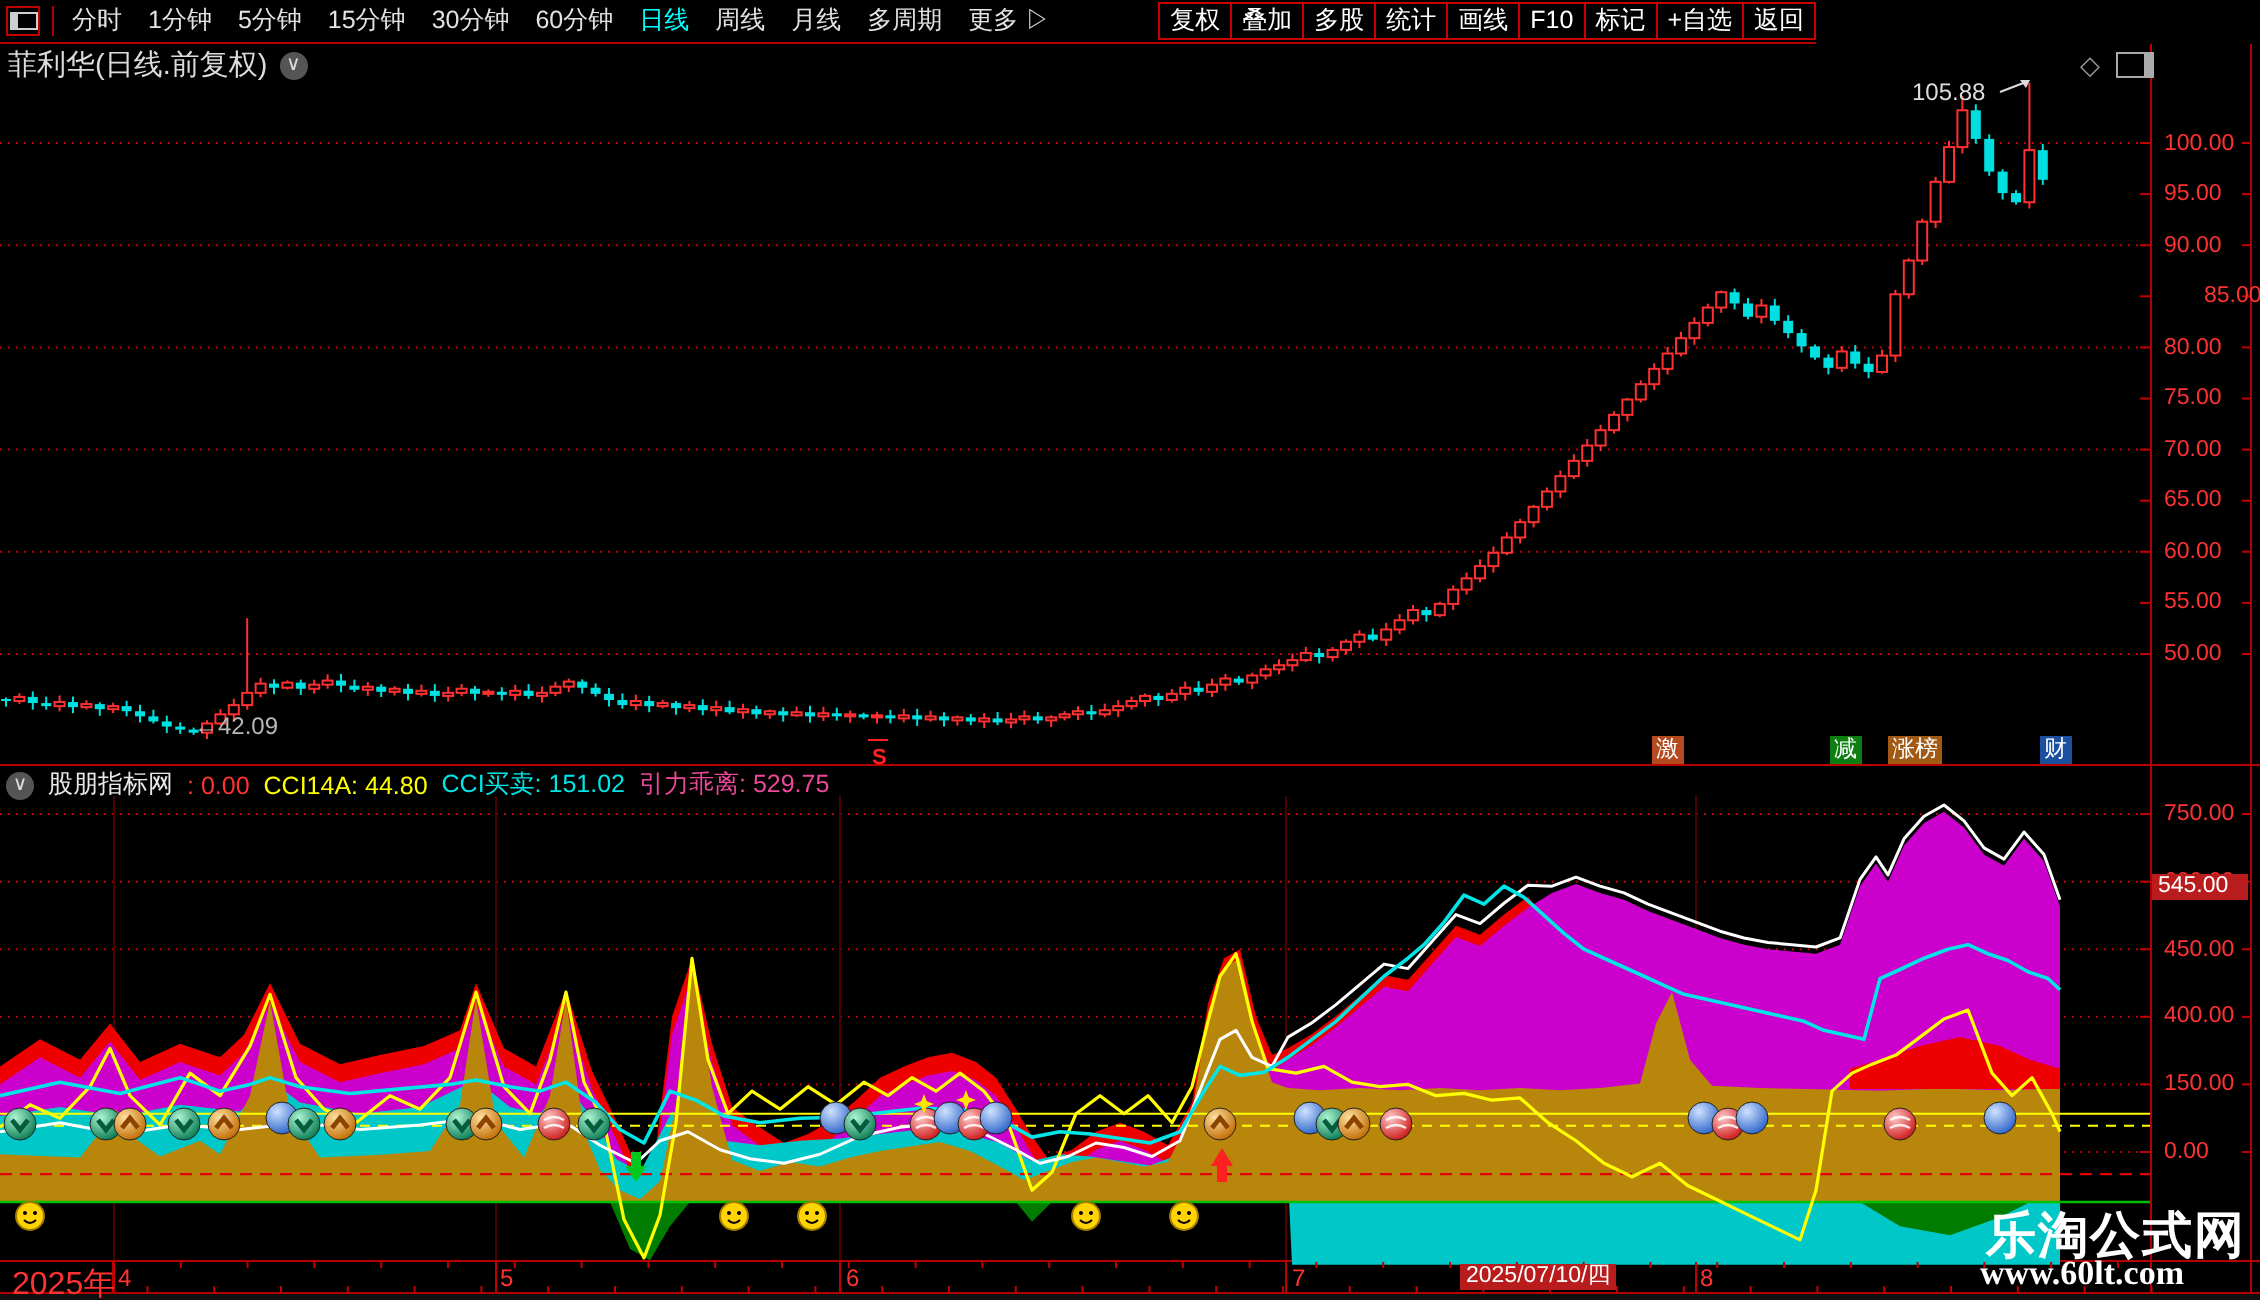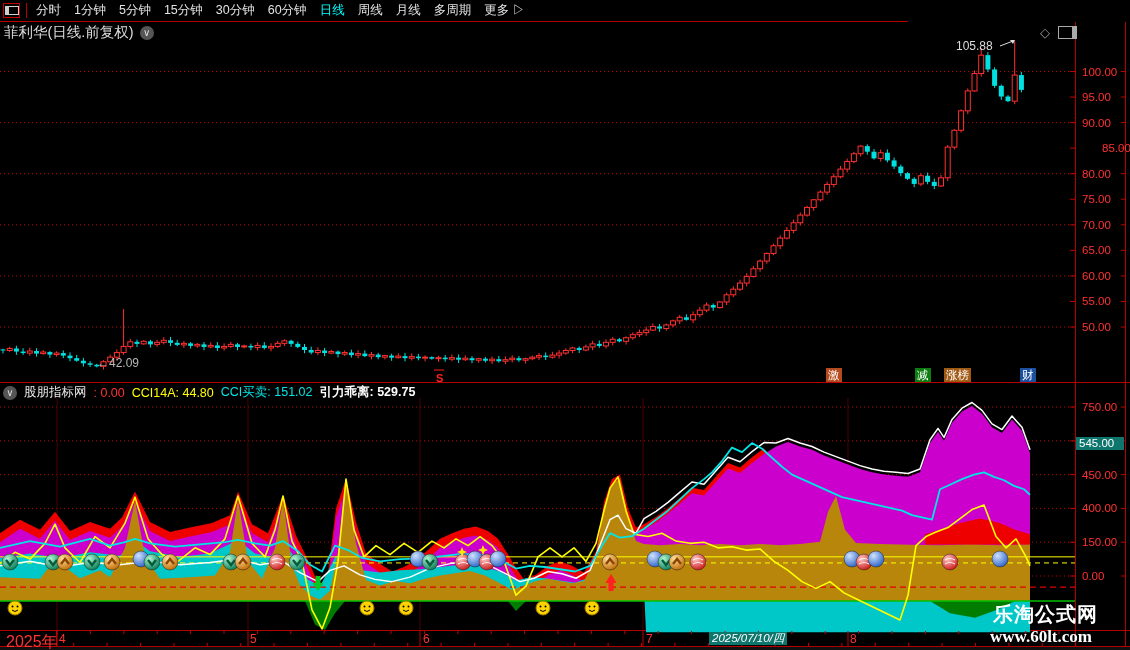--- a/index.html
+++ b/index.html
@@ -18,31 +18,31 @@
   
   .title-row{position:absolute;top:23px;left:4px;display:flex;align-items:center;gap:6px;z-index:30;}
   .title-text{color:#dcdcdc;font-size:14.5px;}
   .circle-chevron{width:14px;height:14px;border-radius:50%;background:#555;color:#ddd;font-size:10px;line-height:14px;text-align:center;}
   
   .ind-header{position:absolute;top:384px;left:3px;display:flex;align-items:center;gap:7px;font-size:12.5px;z-index:30;}
   .ih-name{color:#e8e8e8;}
   .ih-red{color:#ff3232;}
   .ih-yellow{color:#ffff00;}
   .ih-cyan{color:#00e5e5;}
-  .ih-white{color:#ffffff;font-weight:bold;}
+  .ih-white{color:#ec4899;}
   
   .tag{position:absolute;top:368px;height:14px;color:#fff;font-size:11.5px;line-height:14px;padding:0 2px;z-index:25;}
   
   .ticklabel{position:absolute;color:#ff3232;font-size:11.5px;z-index:20;white-space:nowrap;}
-  .badge{position:absolute;background:#0f766e;color:#fff;font-size:11.5px;z-index:26;padding:0 3px;white-space:nowrap;}
+  .badge{position:absolute;background:#b91c1c;color:#fff;font-size:11.5px;z-index:26;padding:0 3px;white-space:nowrap;}
   
   .year-label{position:absolute;top:632px;left:6px;color:#ff3232;font-size:16px;z-index:22;}
   .month-label{position:absolute;top:632px;color:#ff3232;font-size:12px;z-index:22;}
   
-  .wm1{position:absolute;left:993px;top:601px;color:#fff;font-family:"Liberation Serif",serif;font-weight:bold;font-size:20px;letter-spacing:1px;z-index:40;}
+  .wm1{position:absolute;left:993px;top:601px;color:#fff;font-family:"Liberation Serif",serif;font-weight:bold;font-size:25px;letter-spacing:1px;z-index:40;}
   .wm2{position:absolute;left:990px;top:627px;color:#fff;font-family:"Liberation Serif",serif;font-weight:bold;font-size:17px;z-index:40;}
   .corner-icons{position:absolute;top:25px;left:1040px;display:flex;gap:8px;align-items:center;color:#999;z-index:25;}
   .diamond{font-size:13px;color:#999;}
   .panel-icon{width:13px;height:11px;border:1px solid #aaa;border-right-width:5px;border-right-color:#aaa;}
   .bottom-sliver{position:absolute;left:0;top:647px;width:1130px;height:3px;background:#101010;z-index:5;}
   svg{position:absolute;top:0;left:0;z-index:10;}
 </style>
 </head>
 <body>
 
@@ -619,20 +619,31 @@
     <span class="menu-item">1分钟</span>
     <span class="menu-item">5分钟</span>
     <span class="menu-item">15分钟</span>
     <span class="menu-item">30分钟</span>
     <span class="menu-item">60分钟</span>
     <span class="menu-item active">日线</span>
     <span class="menu-item">周线</span>
     <span class="menu-item">月线</span>
     <span class="menu-item">多周期</span>
     <span class="menu-item">更多 ▷</span>
+    <div class="rgroup">
+      <span class="rbox">复权</span>
+      <span class="rbox">叠加</span>
+      <span class="rbox">多股</span>
+      <span class="rbox">统计</span>
+      <span class="rbox">画线</span>
+      <span class="rbox">F10</span>
+      <span class="rbox">标记</span>
+      <span class="rbox">+自选</span>
+      <span class="rbox">返回</span>
+    </div>
   </div>
 
   <div class="title-row">
     <span class="title-text">菲利华(日线.前复权)</span>
     <span class="circle-chevron">∨</span>
   </div>
 
   <div class="corner-icons">
     <span class="diamond">◇</span>
     <span class="panel-icon"></span>
@@ -676,21 +687,21 @@
     </div>
   <div id="month-labels">
       <div class="month-label" style="left: 59px;">4</div>
       <div class="month-label" style="left: 250px;">5</div>
       <div class="month-label" style="left: 423px;">6</div>
       <div class="month-label" style="left: 646px;">7</div>
       <div class="month-label" style="left: 850px;">8</div>
     </div>
 
   <div class="badge" style="left:1076px;top:437px;width:42px;height:13px;line-height:13px;">545.00</div>
-  <div class="badge" style="left:709px;top:632px;height:13px;line-height:13px;font-style:italic;">2025/07/10/四</div>
+  <div class="badge" style="left:730px;top:632px;height:13px;line-height:13px;">2025/07/10/四</div>
 
   <div class="year-label">2025年</div>
 
   <div class="wm1">乐淘公式网</div>
   <div class="wm2">www.60lt.com</div>
 
   <div class="bottom-sliver"></div>
 </div>
 
 </body></html>

